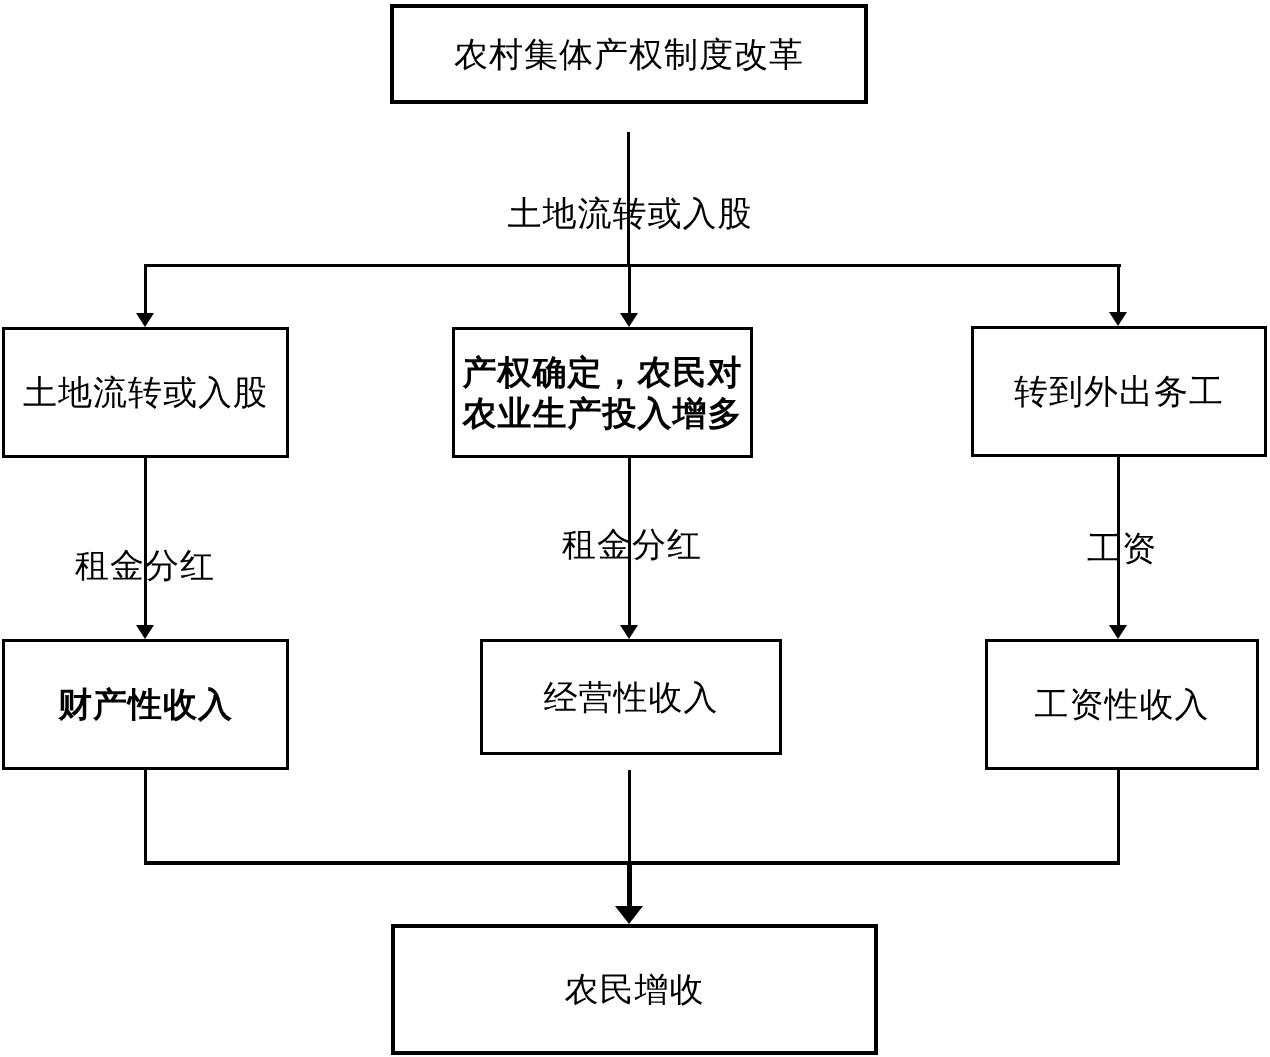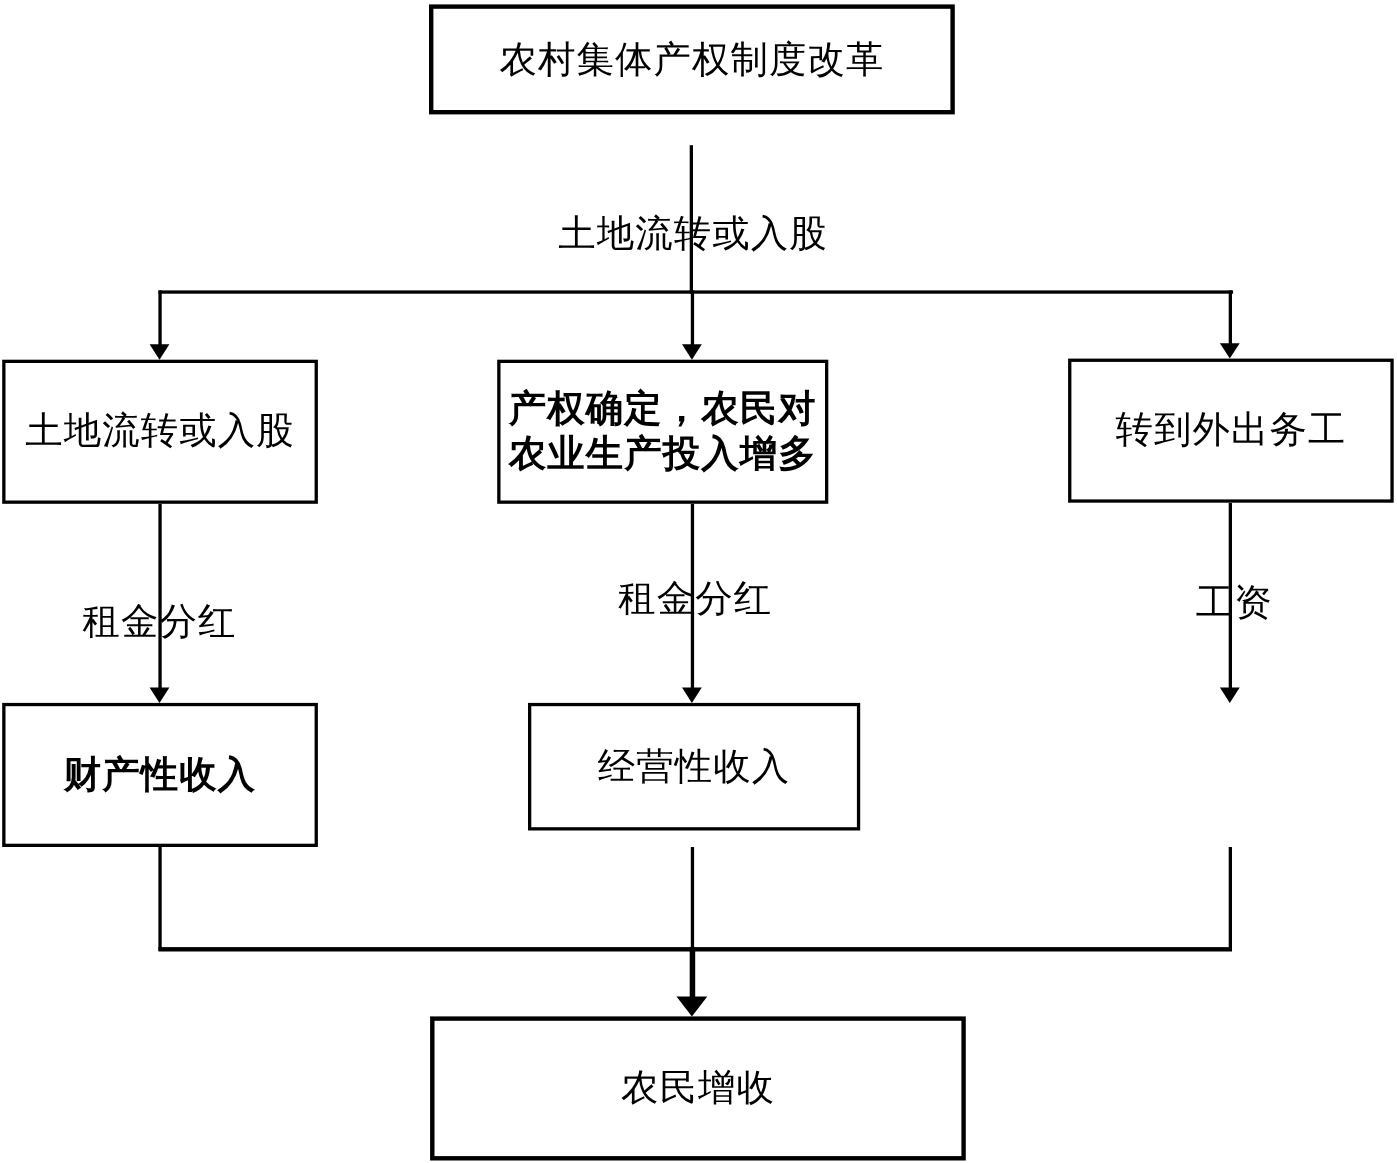--- a/index.html
+++ b/index.html
@@ -84,20 +84,23 @@
   </div>
 
   <div class="box" style="left:2px; top:639px; width:287px; height:131px;font-weight:bold;">
     <span>财产性收入</span>
   </div>
 
   <div class="box" style="left:480px; top:639px; width:302px; height:116px;">
     <span>经营性收入</span>
   </div>
 
+  <div class="box" style="left:985px; top:639px; width:274px; height:131px;">
+    <span>工资性收入</span>
+  </div>
 
   <div class="box thick" style="left:391px; top:924px; width:487px; height:131px;">
     <span>农民增收</span>
   </div>
 
   <div class="line" style="left:627px; top:132px; width:3px; height:135px;"></div>
 
   <div class="edge-label" style="left:440px; top:195px; width:380px;">土地流转或入股</div>
 
   <div class="line" style="left:144px; top:264px; width:977px; height:3px;"></div>

